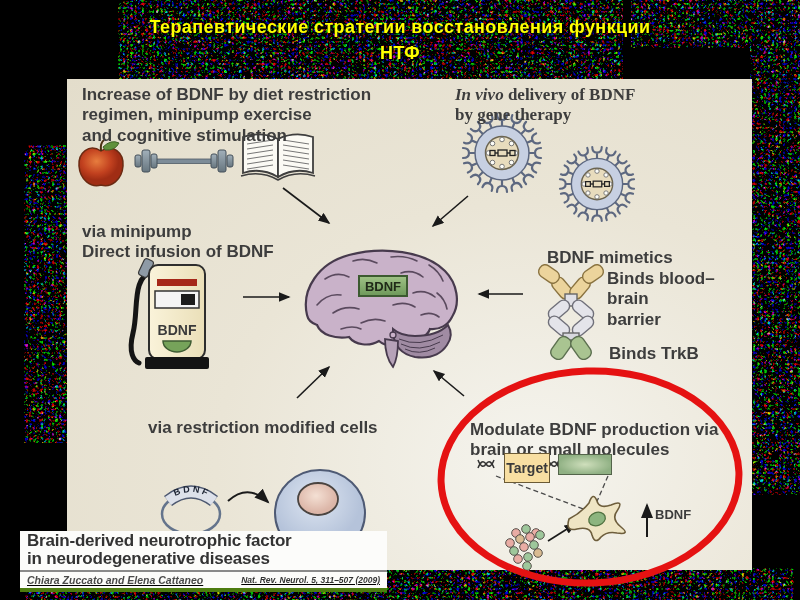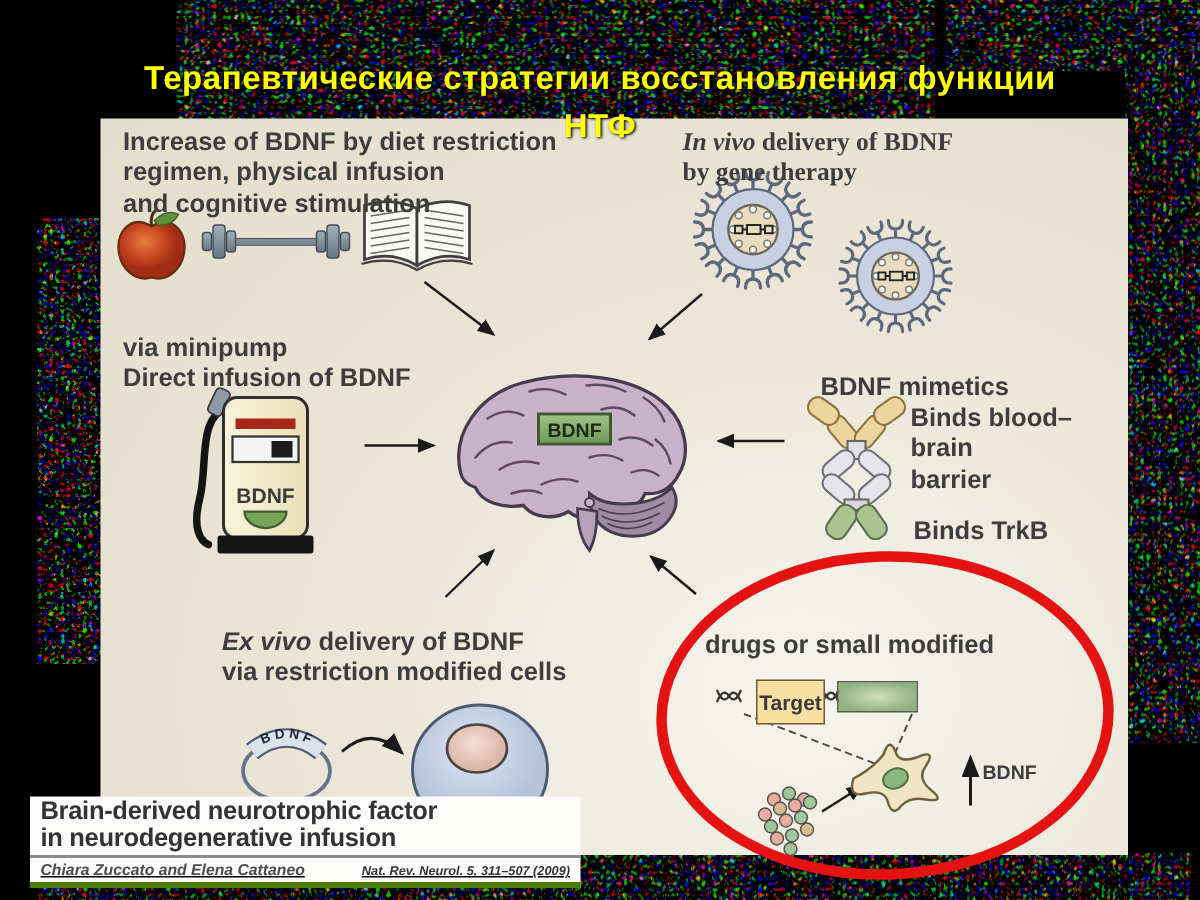--- a/index.html
+++ b/index.html
@@ -1,21 +1,21 @@
 <!DOCTYPE html>
 <html><head>
 <meta charset="utf-8">
 <style>
   html,body{margin:0;padding:0;background:#000;}
   .slide{position:relative;width:800px;height:600px;background:#000;overflow:hidden;
          font-family:"Liberation Sans",sans-serif;}
   .noise-layer{position:absolute;left:0;top:0;z-index:0;}
   
-  .slide-title{position:absolute;left:0;top:36px;width:100%;text-align:center;z-index:7;
-    color:#ffff00;font-weight:bold;font-size:22px;line-height:1.45;letter-spacing:.4px;
+  .slide-title{position:absolute;left:0;top:14px;width:100%;text-align:center;z-index:7;
+    color:#ffff00;font-weight:bold;font-size:18px;line-height:1.45;letter-spacing:.4px;
     text-shadow:1px 1px 2px #000;}
   
   .panel{position:absolute;left:67px;top:79px;width:685px;height:491px;z-index:1;
     background:radial-gradient(ellipse at 68% 78%, #f5f4ee 0%, #eae5d6 48%, #e3ddcb 100%);}
   .panel *{box-sizing:border-box;}
   .dtext{position:absolute;z-index:3;color:#3d3d3d;font-size:17px;font-weight:600;line-height:1.2;}
   .it{font-style:italic;}
   .icon{position:absolute;z-index:2;}
   .arrows{position:absolute;left:0;top:0;z-index:1;}
   .bdnf-box{position:absolute;left:291px;top:196px;width:50px;height:22px;z-index:4;
@@ -125,21 +125,21 @@
         <line x1="580" y1="458" x2="580" y2="426" marker-end="url(#ah)" stroke-width="2"></line>
       </g>
       <g stroke="#4a4a4a" stroke-width="1.3" stroke-dasharray="5,3" fill="none">
         <line x1="429" y1="397" x2="519" y2="431"></line>
         <line x1="541" y1="397" x2="528" y2="427"></line>
       </g>
     </svg>
 
     <div class="dtext" style="left:15px;top:6px;">
       <div>Increase of BDNF by diet restriction</div>
-      <div>regimen, physical infusion</div>
+      <div>regimen, minipump exercise</div>
       <div>and cognitive stimulation</div>
     </div>
     <svg class="icon" style="left:8px;top:60px;" width="52" height="50">
       <defs>
           <radialGradient id="appleGrad" cx="40%" cy="35%">
             <stop offset="0%" stop-color="#e77d3e"></stop>
             <stop offset="65%" stop-color="#c2411f"></stop>
             <stop offset="100%" stop-color="#a02d14"></stop>
           </radialGradient>
         </defs>
@@ -263,21 +263,20 @@
         <rect x="39" y="74" width="14" height="24" rx="6" transform="rotate(-35 46 86)" fill="#a9c491" stroke="#5c7050"></rect>
       </g>
     </svg>
     <div class="dtext" style="left:540px;top:190px;">
       <div>Binds blood–brain</div>
       <div>barrier</div>
     </div>
     <div class="dtext" style="left:542px;top:265px;text-align:right;">Binds TrkB</div>
 
     <div class="dtext" style="left:81px;top:339px;">
-      <div><span class="it">Ex vivo</span><span> delivery of BDNF</span></div>
       <div>via restriction modified cells</div>
     </div>
     <svg class="icon" style="left:85px;top:398px;" width="78" height="62">
       <ellipse cx="39" cy="37" rx="29" ry="20" fill="none" stroke="#64748c" stroke-width="2.5"></ellipse>
       <path id="plasArc" d="M16,24 Q39,6 62,24" fill="none"></path>
       <path d="M16,24 Q39,6 62,24" fill="none" stroke="#4d5870" stroke-width="13"></path>
       <path d="M16,24 Q39,6 62,24" fill="none" stroke="#dde1ea" stroke-width="10"></path>
       <text font-size="9" font-weight="bold" fill="#1d2433" letter-spacing="2.5">
         <textPath href="#plasArc" xlink:href="#plasArc" startOffset="17%">BDNF</textPath>
       </text>
@@ -291,21 +290,22 @@
         <radialGradient id="nucGrad" cx="45%" cy="40%">
             <stop offset="0%" stop-color="#f4e0d4"></stop>
             <stop offset="100%" stop-color="#dcb6a8"></stop>
           </radialGradient>
       </defs>
       <ellipse cx="48" cy="46" rx="45" ry="43" fill="url(#cellGrad)" stroke="#4e5a74" stroke-width="2"></ellipse>
       <ellipse cx="46" cy="32" rx="20" ry="16" fill="url(#nucGrad)" stroke="#4a4440" stroke-width="1.8"></ellipse>
     </svg>
 
     <div class="dtext" style="left:403px;top:341px;">
-      <div>drugs or small modified</div>
+      <div>Modulate BDNF production via</div>
+      <div>brain or small molecules</div>
     </div>
     <svg class="icon" style="left:410px;top:377px;" width="18" height="16">
       <g stroke="#333" stroke-width="1.5" fill="none">
         <path d="M1,12 Q5,2 9,8 Q13,14 17,4"></path>
           <path d="M1,4 Q5,14 9,8 Q13,2 17,12"></path>
       </g>
     </svg>
     <div class="target-box">Target</div>
     <svg class="icon" style="left:475px;top:377px;" width="18" height="16">
       <g stroke="#333" stroke-width="1.5" fill="none">
@@ -339,21 +339,21 @@
     <div class="bdnf-up-label">BDNF</div>
   </div>
 
   <svg class="red-ellipse-svg" width="800" height="600">
     <ellipse cx="590" cy="477" rx="149" ry="106" transform="rotate(-2 590 477)" fill="none" stroke="#e51212" stroke-width="7"></ellipse>
   </svg>
 
   <div class="article-box">
     <div class="article-title">
       <div>Brain-derived neurotrophic factor</div>
-      <div>in neurodegenerative infusion</div>
+      <div>in neurodegenerative diseases</div>
     </div>
     <div class="article-meta">
       <span class="article-authors">Chiara Zuccato and Elena Cattaneo</span>
       <span class="article-citation">Nat. Rev. Neurol. 5, 311–507 (2009)</span>
     </div>
   </div>
 
 </div>
 
 </body></html>

